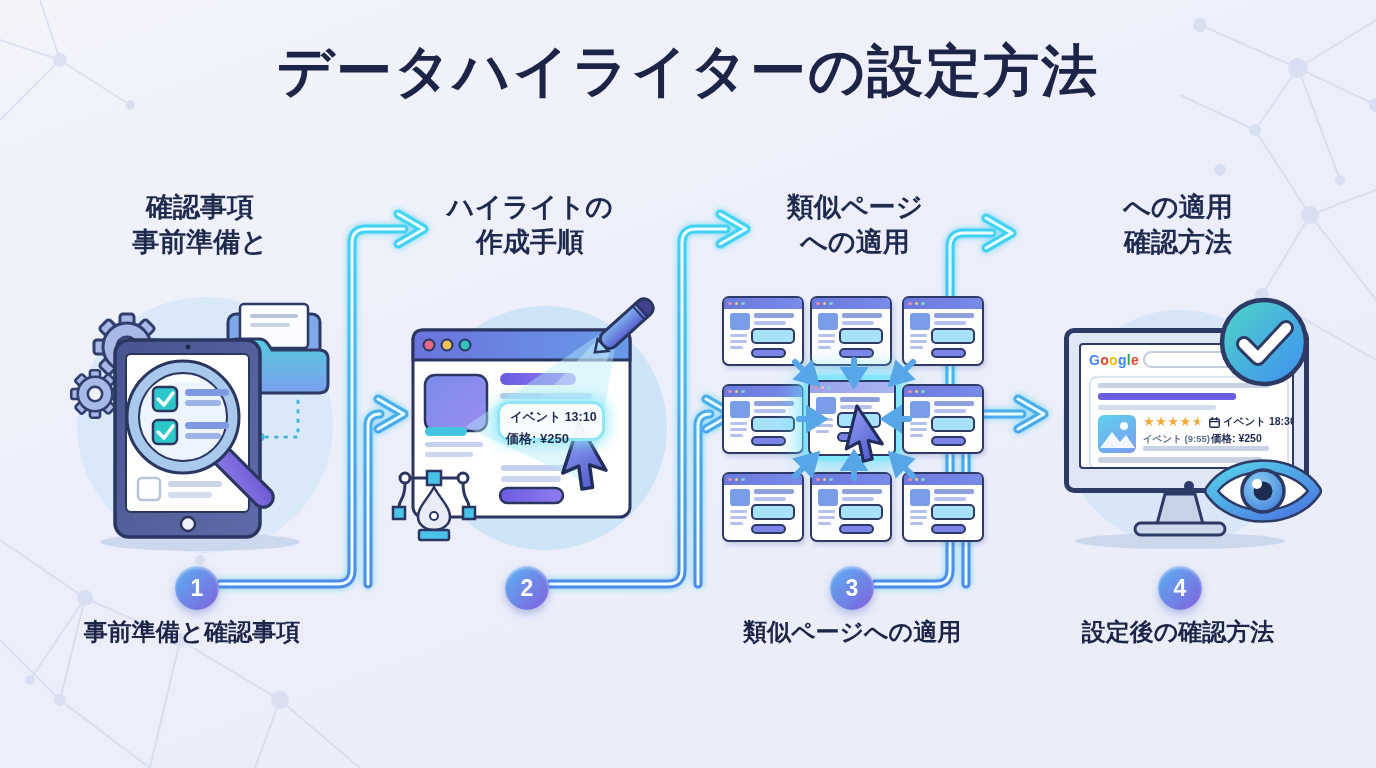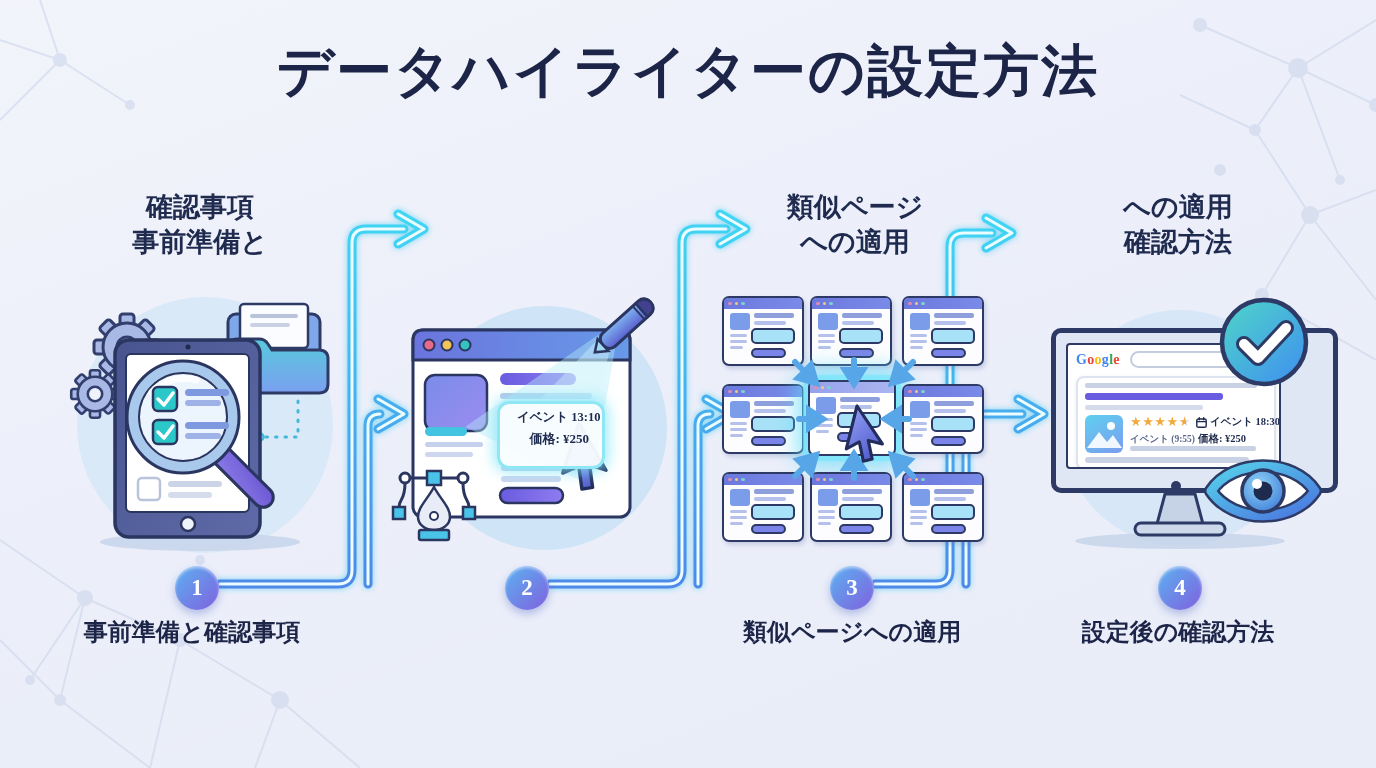--- a/index.html
+++ b/index.html
@@ -1,19 +1,19 @@
 <!DOCTYPE html>
 <html><head>
 <meta charset="utf-8">
 <style>
   html,body{margin:0;padding:0;}
   body{width:1376px;height:768px;overflow:hidden;
        font-family:"Liberation Sans","DejaVu Sans",sans-serif;}
   .canvas{position:relative;width:1376px;height:768px;
-          background:linear-gradient(160deg,#f2f4fa 0%,#eceffa 45%,#e9edf8 100%);font-family:Liberation Serif, serif;}
+          background:linear-gradient(160deg,#f2f4fa 0%,#eceffa 45%,#e9edf8 100%);}
   svg{display:block}
   .abs{position:absolute}
 
   
   .bg-net{position:absolute;inset:0;z-index:0;}
   .connectors{position:absolute;inset:0;z-index:2;}
   .tube-o{fill:none;stroke:url(#tubeG);stroke-width:9;stroke-linecap:round;stroke-linejoin:round;
           filter:drop-shadow(0 0 3px rgba(80,205,243,.75));}
   .tube-i{fill:none;stroke:#ecfdff;stroke-width:3;stroke-linecap:round;stroke-linejoin:round;}
 
@@ -47,29 +47,29 @@
   .mc-s1{position:absolute;left:6px;top:36px;width:17px;height:3px;background:#b5c1ea;border-radius:1.5px;}
   .mc-s2{position:absolute;left:6px;top:42px;width:17px;height:3px;background:#b5c1ea;border-radius:1.5px;}
   .mc-s3{position:absolute;left:6px;top:48px;width:13px;height:3px;background:#b5c1ea;border-radius:1.5px;}
   .mc-pill{position:absolute;left:27px;top:50px;width:35px;height:10px;background:#7b84e8;
            border:2px solid #2e3a66;border-radius:6px;box-sizing:border-box;}
   .mini-card.center{width:84px;height:72px;background:#ffffff;border-color:#2e3a66;
            box-shadow:0 0 0 5px rgba(120,230,250,.65), 0 0 22px 10px rgba(90,220,248,.75);}
   .mini-card.center .mc-head{background:linear-gradient(90deg,#97a2ec,#aab4f0);}
 
   
-  .hl-tip{position:absolute;left:112px;top:106px;width:108px;height:68px;z-index:5;
+  .hl-tip{position:absolute;left:112px;top:106px;width:108px;height:40px;z-index:5;
           background:rgba(248,253,255,.96);border:3px solid #8fe6f5;border-radius:12px;
-          box-shadow:0 0 14px 3px rgba(130,230,248,.8);box-sizing:border-box;padding:5px 13px;text-align:right;}
+          box-shadow:0 0 14px 3px rgba(130,230,248,.8);box-sizing:border-box;padding:5px 6px;}
   .hl-row{display:flex;align-items:center;gap:4px;white-space:nowrap;}
   .hl-event{font-size:12.5px;font-weight:800;color:#1e2a4e;}
   .hl-price{font-size:13px;font-weight:800;color:#1e2a4e;margin-top:4px;}
 
   
-  .monitor{position:absolute;left:11px;top:30px;width:287px;height:165px;background:#dfe7f4;
+  .monitor{position:absolute;left:24px;top:30px;width:245px;height:165px;background:#dfe7f4;
            border:5px solid #2e3a66;border-radius:10px;box-sizing:border-box;}
   .mon-btn{position:absolute;left:115px;top:148px;width:10px;height:10px;border-radius:50%;background:#2e3a66;}
   .screen{position:absolute;left:10px;top:10px;width:215px;height:126px;background:#ffffff;
           border:2.5px solid #2e3a66;border-radius:4px;box-sizing:border-box;overflow:hidden;}
   .g-logo{position:absolute;left:8px;top:7px;font-size:14px;font-weight:800;letter-spacing:.3px;}
   .gl0,.gl3{color:#4285F4}.gl1,.gl5{color:#EA4335}.gl2{color:#FBBC05}.gl4{color:#34A853}
   .search-pill{position:absolute;left:62px;top:6px;width:128px;height:17px;border:2px solid #c3cdde;
           border-radius:10px;background:#fff;box-sizing:border-box;}
   .sr-card{position:absolute;left:8px;top:31px;width:196px;height:90px;background:#fff;
           border:2px solid #dde3ef;border-radius:8px;box-shadow:0 2px 5px rgba(120,140,190,.18);}
@@ -155,20 +155,24 @@
         <path class="tube-i" d="M1018,399 L1044,414 L1018,429"></path>
     </g>
   </svg>
 
   <div class="title">データハイライターの設定方法</div>
 
   <div class="step-header" style="left:60px">
     <div>確認事項</div>
     <div>事前準備と</div>
   </div>
+  <div class="step-header" style="left:390px">
+    <div>ハイライトの</div>
+    <div>作成手順</div>
+  </div>
   <div class="step-header" style="left:715px">
     <div>類似ページ</div>
     <div>への適用</div>
   </div>
   <div class="step-header" style="left:1038px">
     <div>への適用</div>
     <div>確認方法</div>
   </div>
 
   <div class="illus" style="left:60px;top:290px;width:290px;height:270px">

